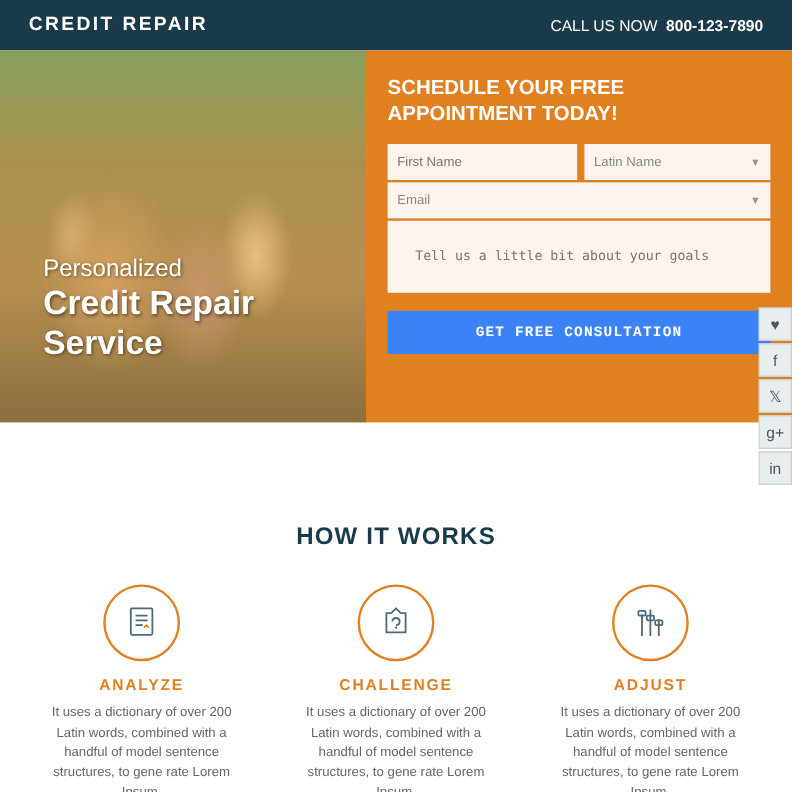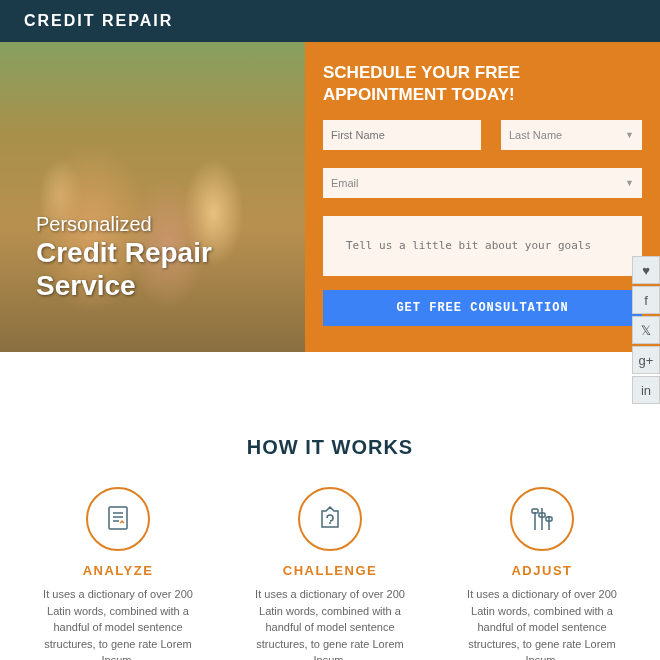--- a/index.html
+++ b/index.html
@@ -82,22 +82,22 @@
     .form-title {
       color: #fff;
       font-size: 17px;
       font-weight: 700;
       margin-bottom: 14px;
       line-height: 1.3;
       text-transform: uppercase;
     }
     .form-row {
       display: flex;
-      gap: 20px;
-      margin-bottom: 18px;
+      gap: 6px;
+      margin-bottom: 2px;
       border-radius: 13px;
     }
     .form-input {
       flex: 1;
       height: 30px;
       padding: 0 8px;
       font-size: 11px;
       border: none;
       background: rgba(255,255,255,0.92);
       color: #666;
@@ -225,40 +225,44 @@
       font-size: 13px;
       cursor: pointer;
       color: #555;
     }
   </style>
 </head>
 <body>
 
 <header class="header">
   <span class="header-logo">CREDIT REPAIR</span>
+  <span class="header-phone">
+    <span>CALL US NOW</span>
+    &nbsp;<strong>800-123-7890</strong>
+  </span>
 </header>
 
 <section class="hero">
 
   <div class="hero-left">
     <div class="hero-photo-sim"></div>
     <div class="hero-text">
       <div class="line1">Personalized</div>
       <div class="line2">Credit Repair</div>
       <div class="line3">Service</div>
     </div>
   </div>
 
   <div class="hero-right">
     <div class="form-title">SCHEDULE YOUR FREE APPOINTMENT TODAY!</div>
 
     <div class="form-row">
       <input class="form-input" type="text" placeholder="First Name" style="">
       <div class="form-input select-like">
-        <span>Last Name</span>
+        <span>Latin Name</span>
         <span class="select-arrow">▼</span>
       </div>
     </div>
 
     <div class="form-row">
       <div class="form-input select-like">
         <span>Email</span>
         <span class="select-arrow">▼</span>
       </div>
     </div>

